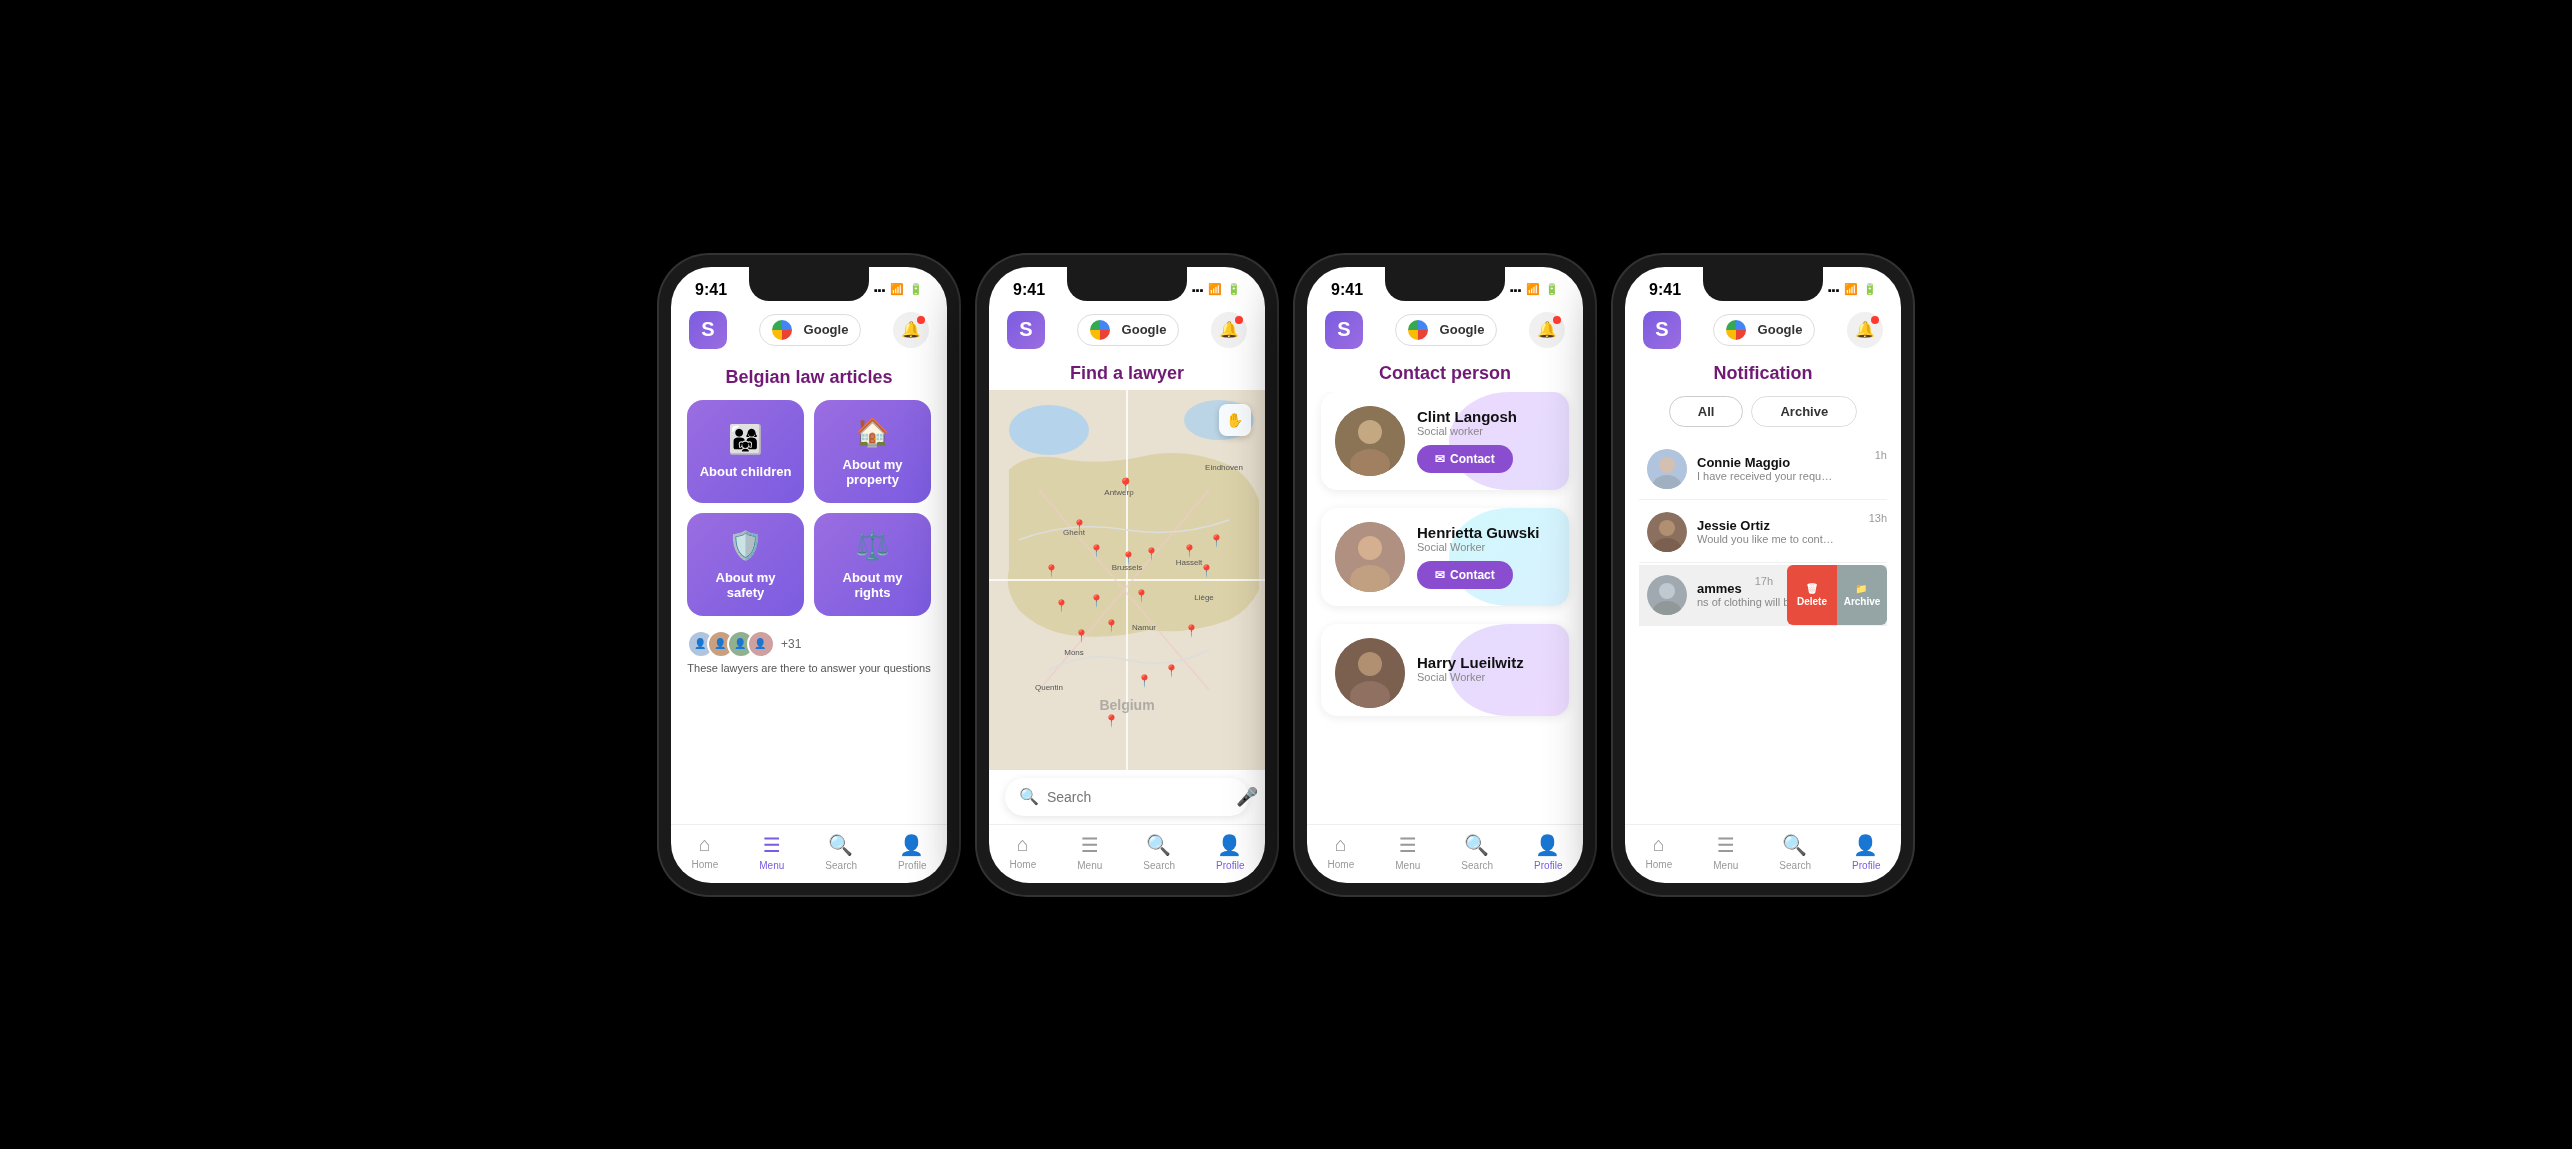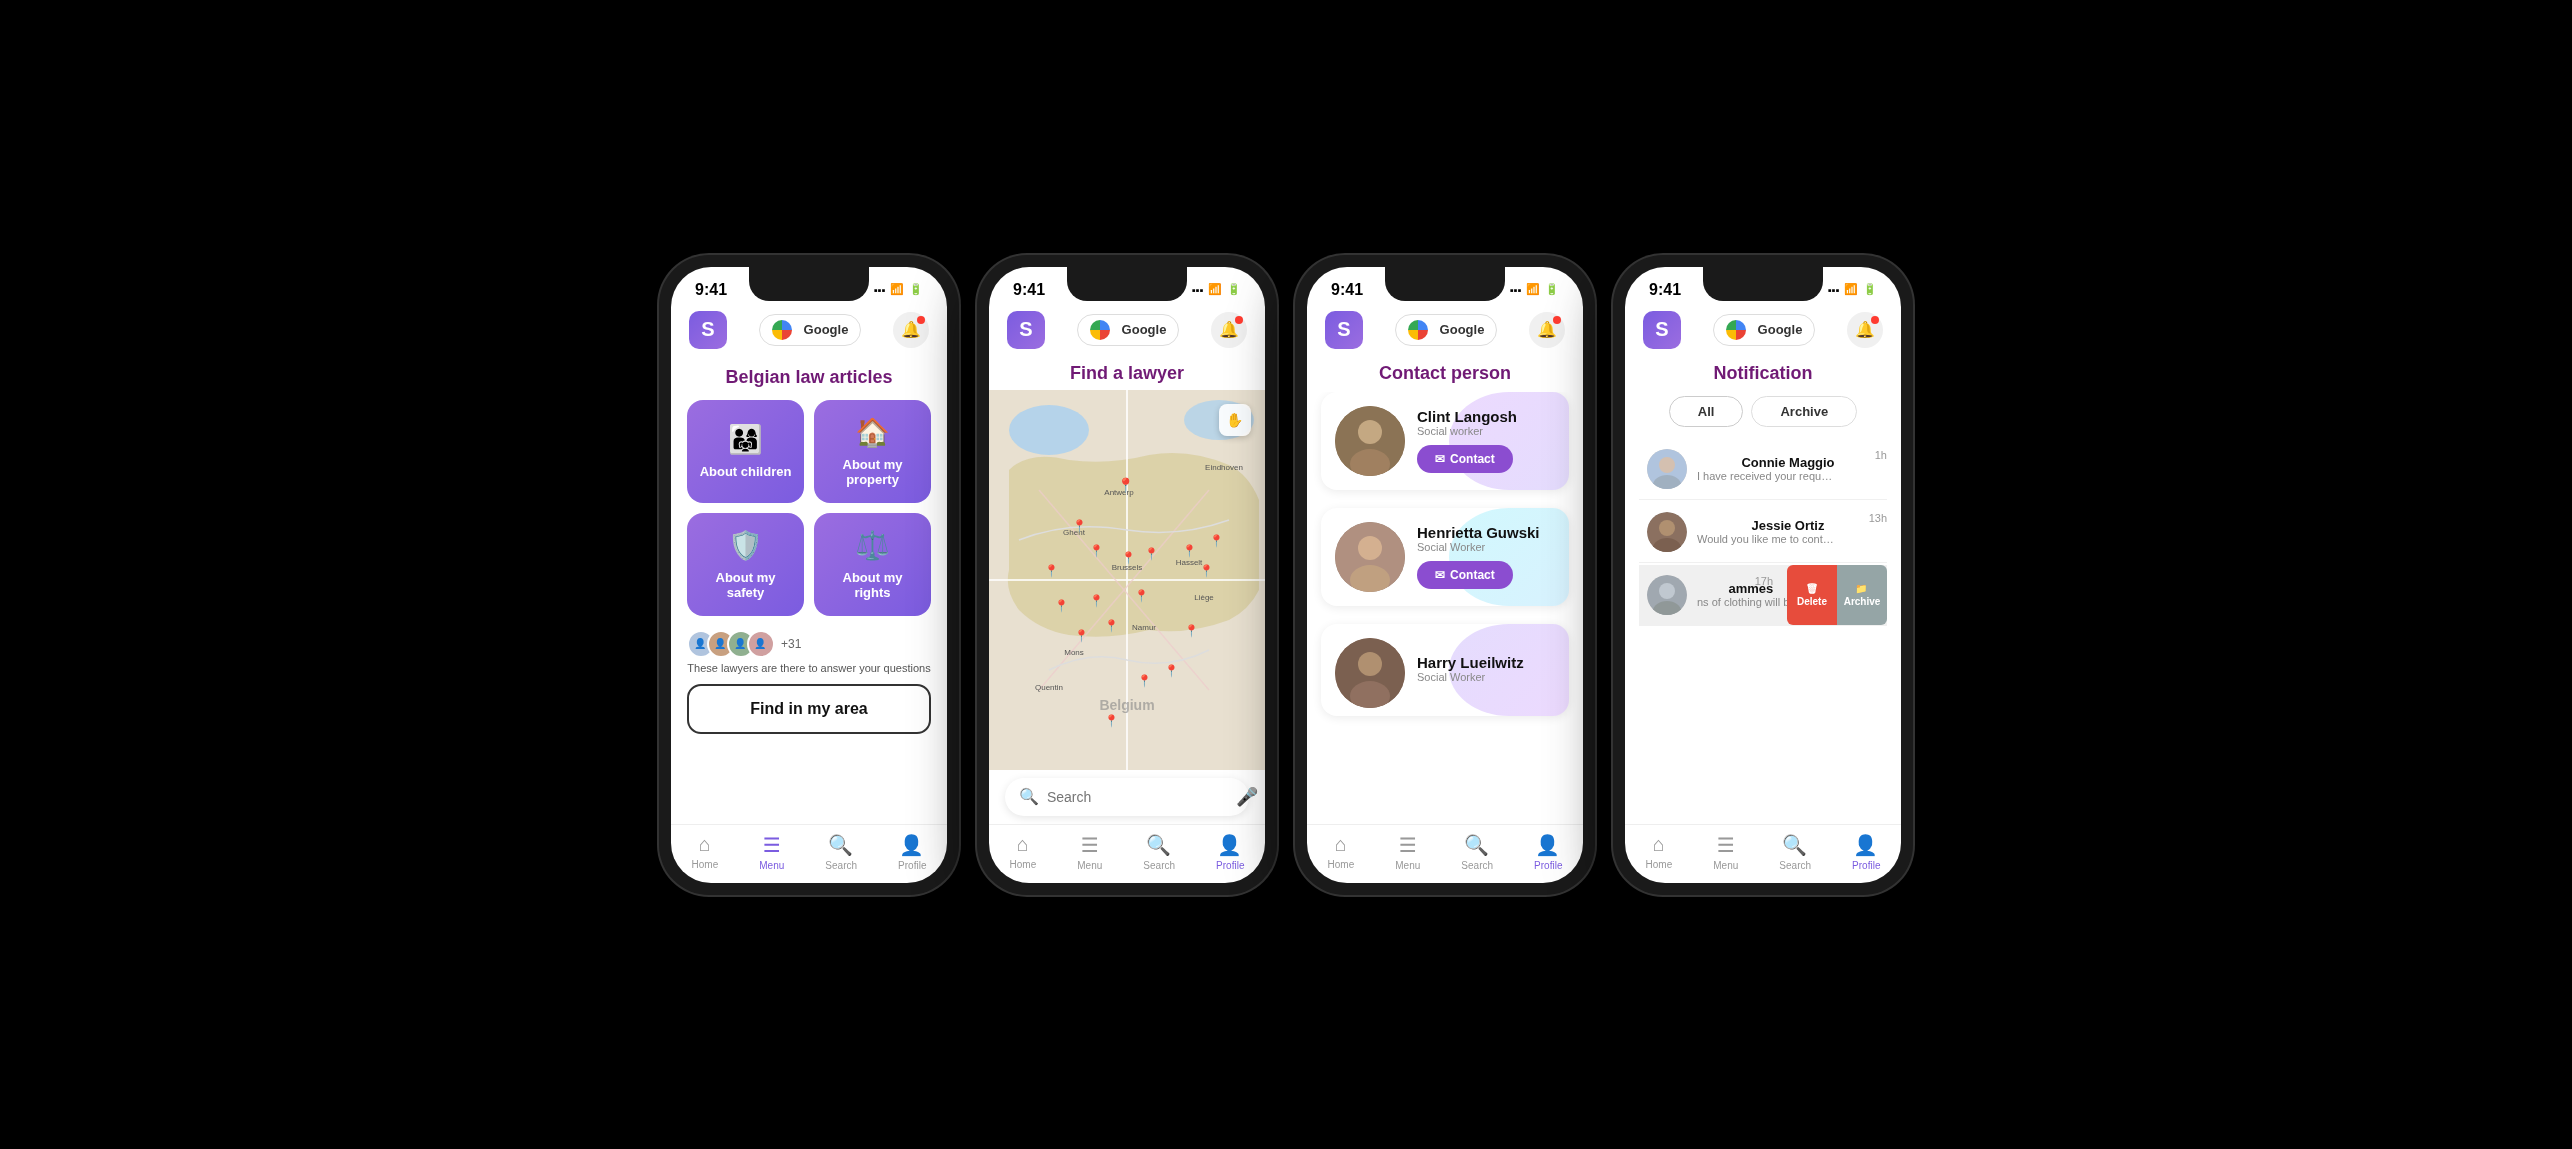--- a/index.html
+++ b/index.html
@@ -221,21 +221,21 @@
     .contact-btn {
       background: #8B4DD0;
       color: #fff;
       border: none; border-radius: 20px;
       padding: 7px 18px;
       font-size: 12px; font-weight: 600;
       display: flex; align-items: center; gap: 5px;
     }
 
     
-    .screen4 { flex: 1; overflow: hidden; display: flex; flex-direction: column; text-align: center; }
+    .screen4 { flex: 1; overflow: hidden; display: flex; flex-direction: column; }
     .notif-tabs {
       display: flex; gap: 8px;
       justify-content: center;
       padding: 8px 16px 12px;
     }
     .notif-tab {
       padding: 7px 28px;
       border-radius: 20px;
       font-size: 13px; font-weight: 600;
       border: 1.5px solid #ddd;
@@ -336,21 +336,20 @@
           <div class="lawyers-row">
             <div class="avatar-stack">
               <div class="avatar-small" style="background:#b0c4de">👤</div>
               <div class="avatar-small" style="background:#c8a080">👤</div>
               <div class="avatar-small" style="background:#90b090">👤</div>
               <div class="avatar-small" style="background:#d0a0a0">👤</div>
             </div>
             <span class="plus-count">+31</span>
           </div>
           <div class="lawyers-text">These lawyers are there to answer your questions</div>
-          <div class="find-btn">Find in my area</div>
         </div>
         <div class="tab-bar">
           <div class="tab-item">
             <span class="tab-icon">⌂</span>
             <span>Home</span>
           </div>
           <div class="tab-item active">
             <span class="tab-icon">☰</span>
             <span>Menu</span>
           </div>

